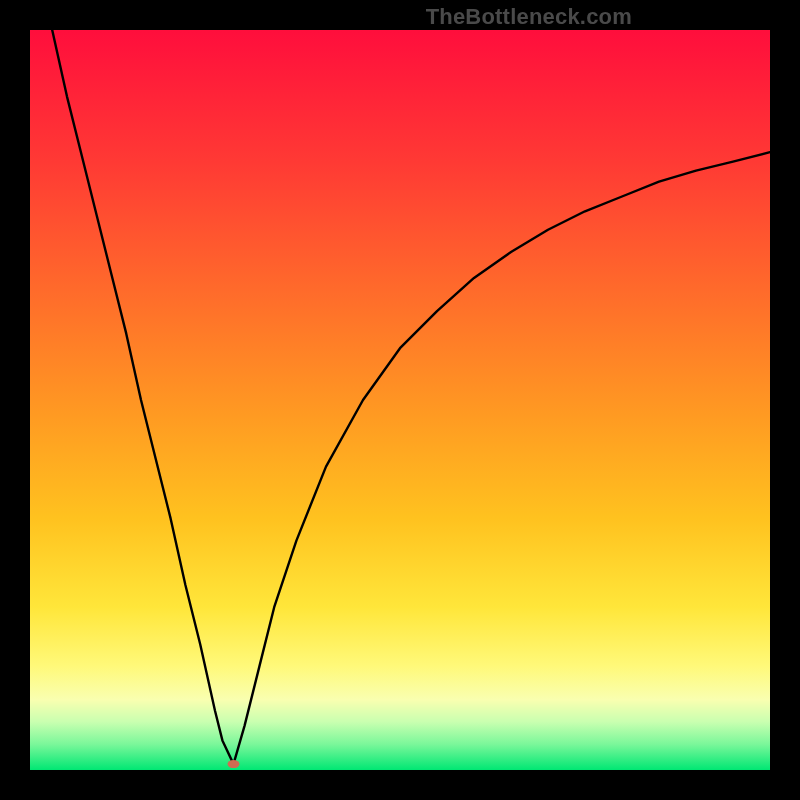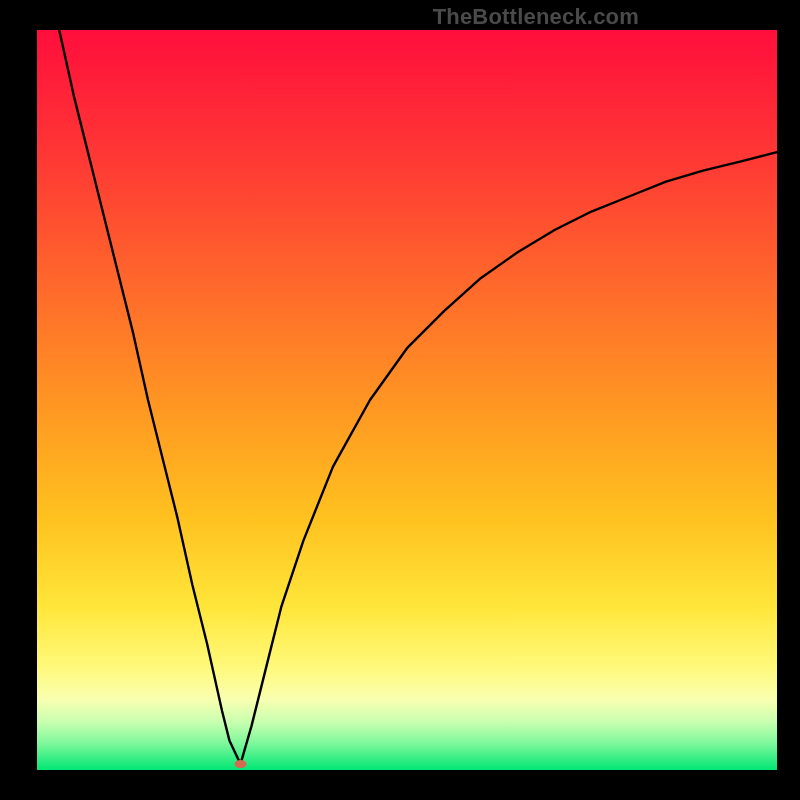--- a/index.html
+++ b/index.html
@@ -9,21 +9,20 @@
     height: 800px;
     background: #000;
     overflow: hidden;
     font-family: Arial, Helvetica, sans-serif;
   }
   .frame {
     position: relative;
     width: 644px;
     height: 800px;
     background: #000;
-    padding-left: 7px;
   }
   .watermark {
     position: absolute;
     top: 4px;
     right: 12px;
     color: #4a4a4a;
     font-size: 22px;
     font-weight: 600;
     letter-spacing: 0.2px;
     z-index: 10;

